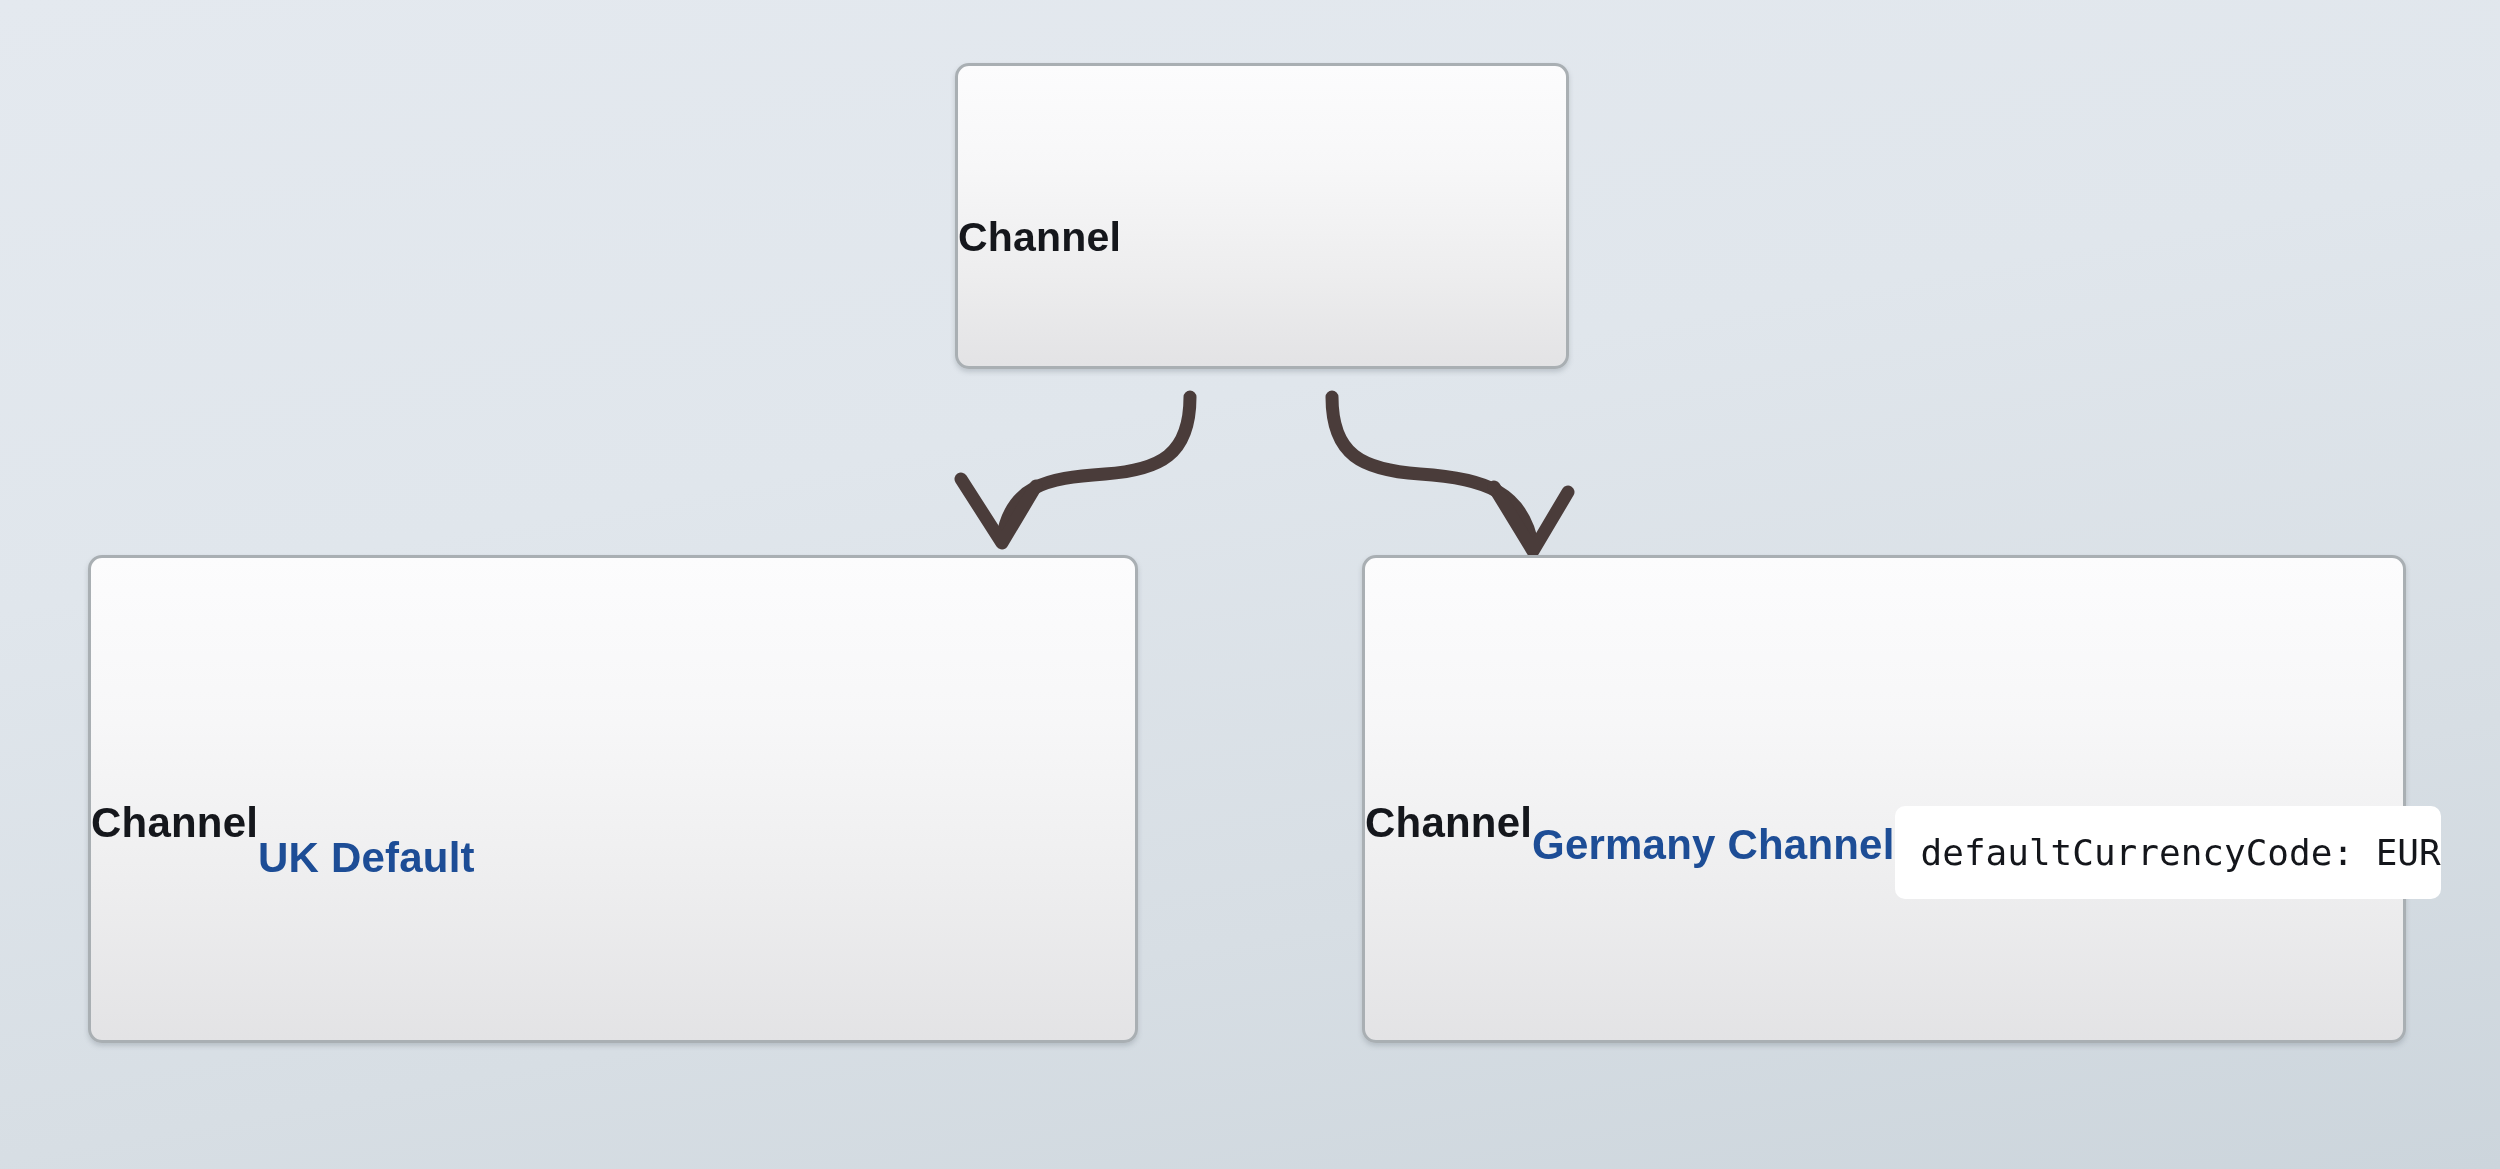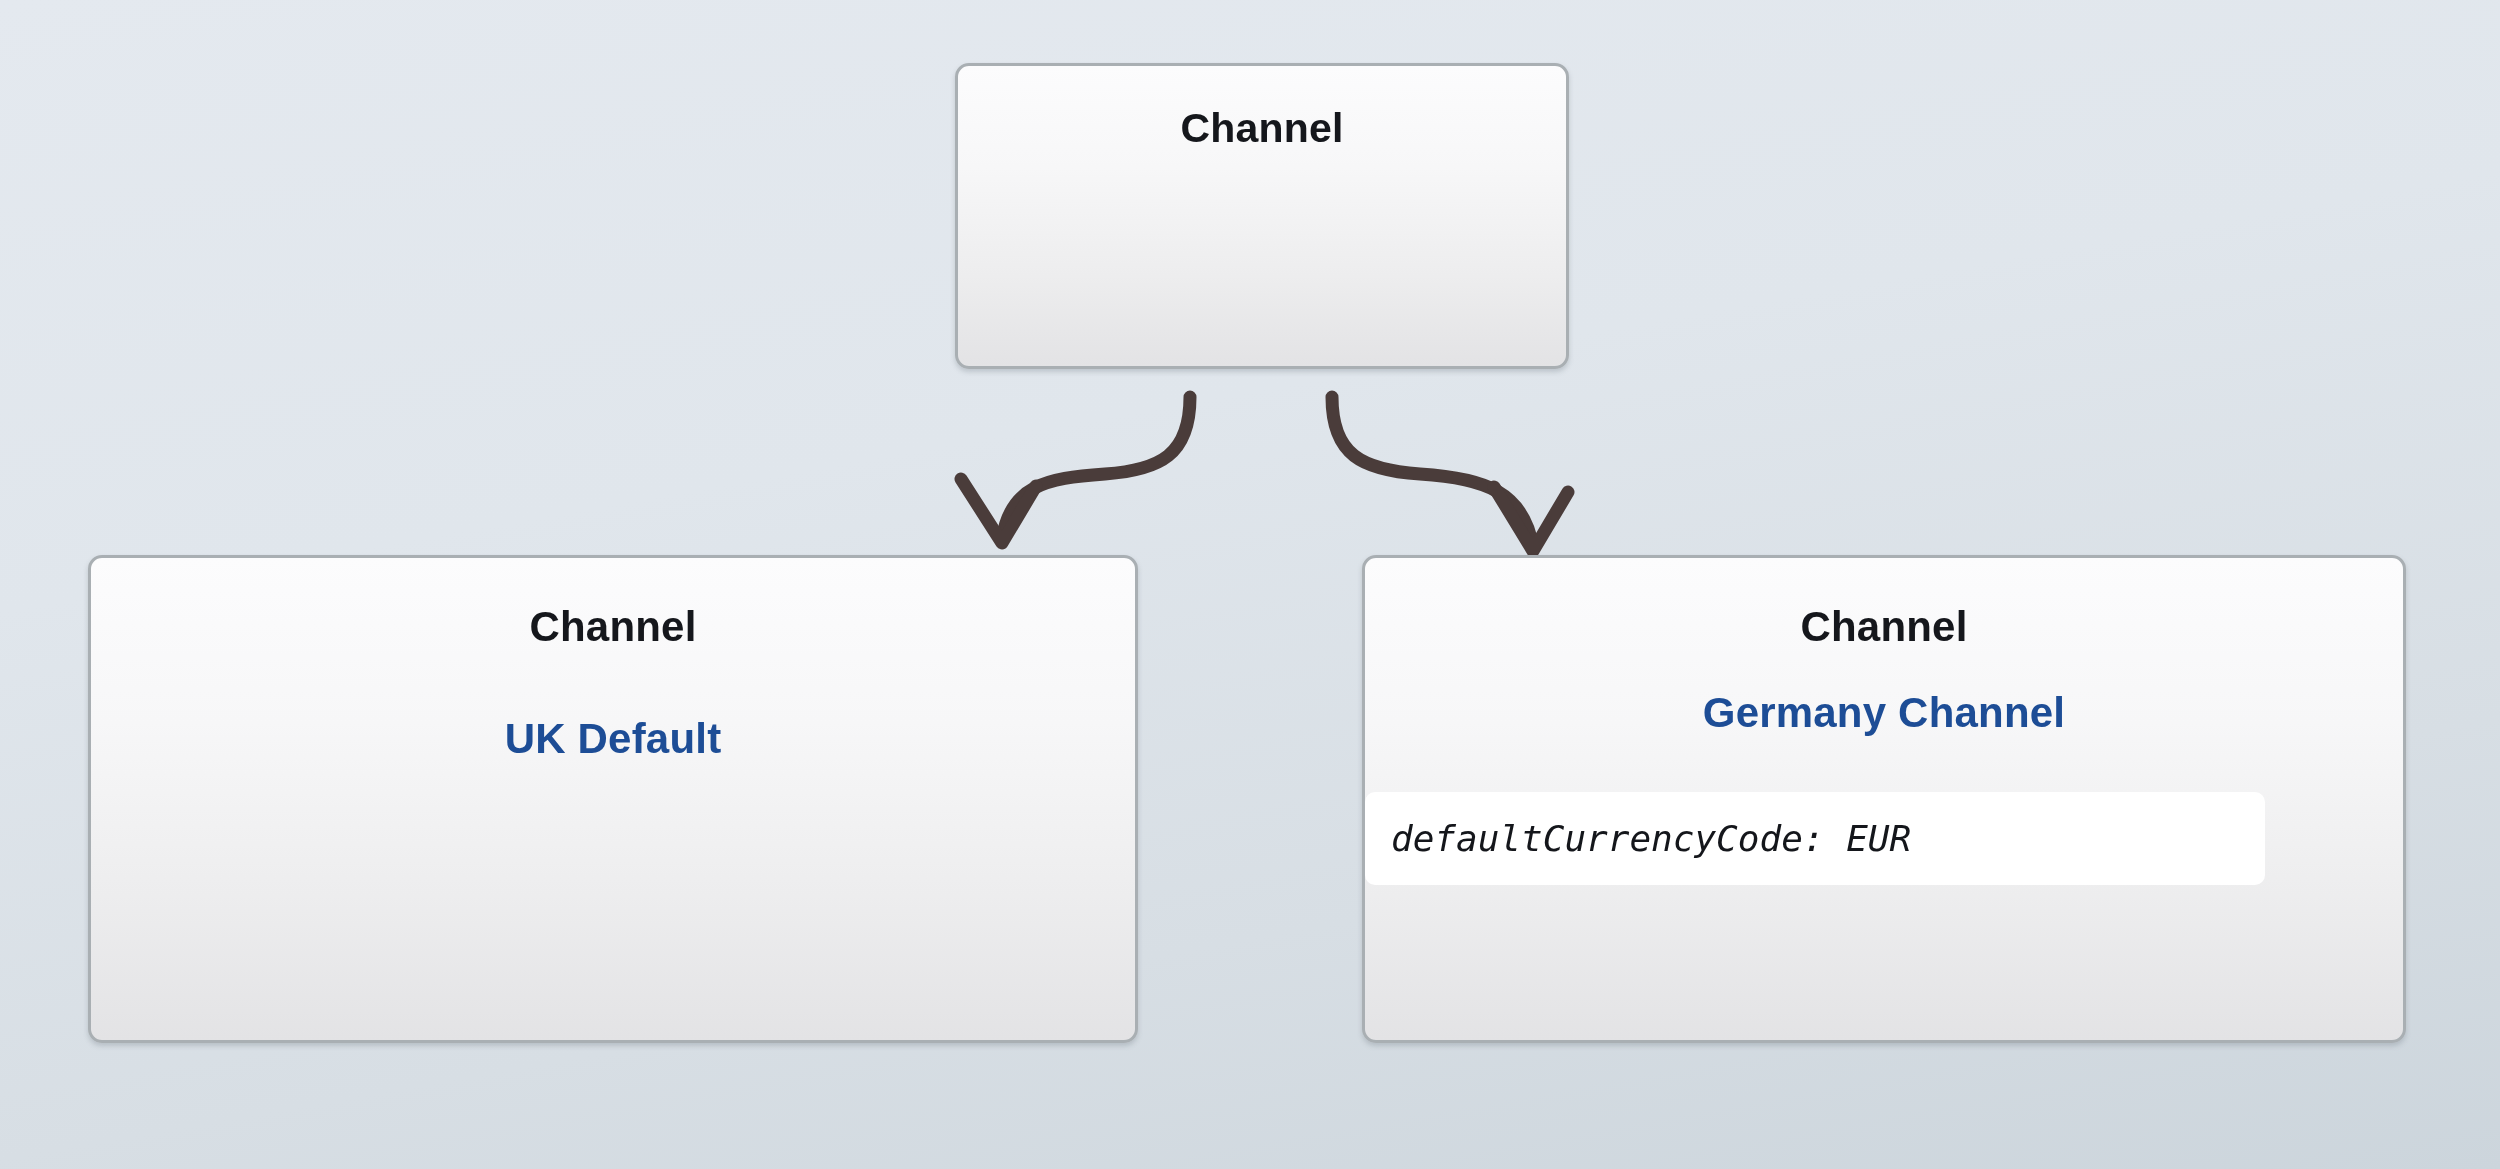--- a/index.html
+++ b/index.html
@@ -32,21 +32,22 @@
 
   
   .node {
     position: absolute;
     box-sizing: border-box;
     border: 3px solid #a9afb3;
     border-radius: 14px;
     background: linear-gradient(to bottom, #fcfcfd 0%, #f7f7f8 34%, #ededee 70%, #e3e3e5 100%);
     box-shadow: 0 3px 5px rgba(110,120,130,0.30);
     display: flex;
-    flex-direction: column;
+    flex-direction: row;
+    align-items: center;
   }
   .node-type {
     color: #15171c;
     font-weight: bold;
     letter-spacing: 0.2px;
     text-align: center;
     white-space: nowrap;
   }
   .node-name {
     color: #1d4d96;
@@ -104,21 +105,20 @@
     padding-top: 48px;
   }
   #node-de .node-type { font-size: 42px; line-height: 1; }
   #node-de .node-name { font-size: 42px; line-height: 1; margin-top: 44px; }
   #node-de .prop-chip {
     margin-top: 58px;
     width: 900px;
     height: 93px;
     padding-left: 26px;
     font-size: 36px;
-    font-style: italic;
   }
 </style>
 </head>
 <body>
 
 <div class="canvas">
 
   <svg class="edge-layer" viewBox="0 0 2500 1169" width="2500" height="1169" xmlns="http://www.w3.org/2000/svg">
     <g fill="none" stroke="#4a3c3a" stroke-width="13" stroke-linecap="round" stroke-linejoin="round">
 

